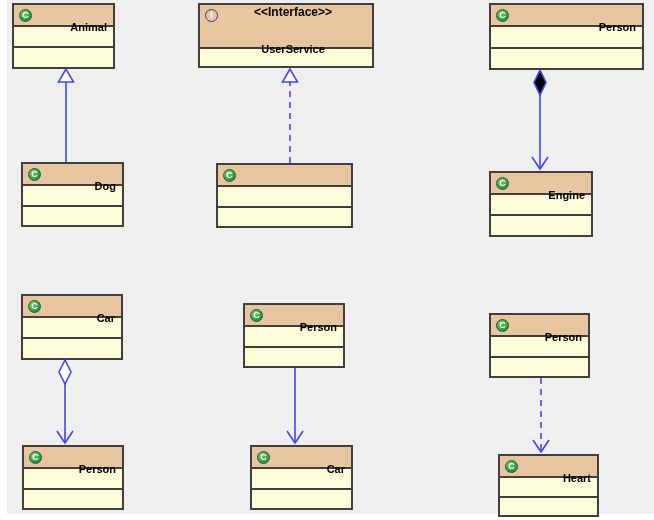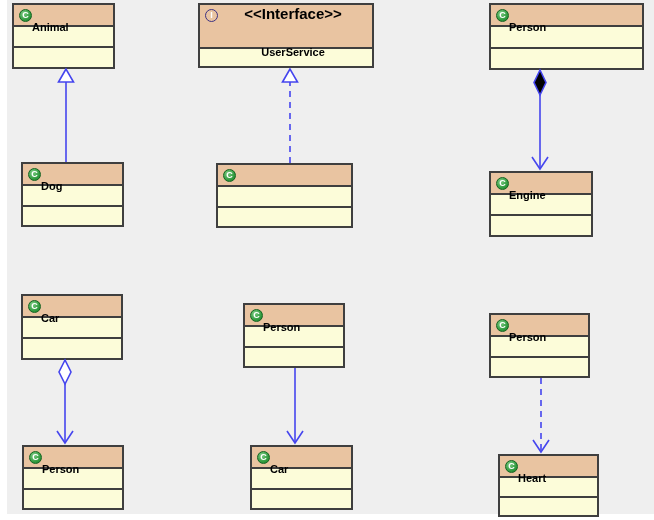--- a/index.html
+++ b/index.html
@@ -17,25 +17,25 @@
     border:2px solid #3f3f3f; background:#fcfcd9;
     display:flex; flex-direction:column;
   }
   .uml-header {
     background:#e9c4a1; border-bottom:2px solid #3f3f3f;
     display:flex; align-items:center; flex:0 0 auto; height:20px;
     position:relative;
   }
   .uml-header.tall { height:42px; flex-direction:column; justify-content:space-evenly; align-items:center; }
   .uml-name {
-    flex:1; text-align:left; font-size:11px; font-weight:bold; color:#000;
+    flex:1; text-align:right; font-size:11px; font-weight:bold; color:#000;
     padding-right:6px; white-space:nowrap; overflow:hidden;margin-top:24px;
   }
   .uml-header.tall .uml-name { flex:0 0 auto; padding:0 0 0 14px; }
-  .uml-header.tall .stereotype { font-size:15px; font-weight:bold; color:#000; padding-left:14px; }
+  .uml-header.tall .stereotype { font-size:12px; font-weight:bold; color:#000; padding-left:14px; }
   .ball-icon {
     width:13px; height:13px; border-radius:50%;
     margin-left:5px; flex:0 0 auto;
     color:#fff; font-size:9px; font-weight:bold; line-height:13px;
     text-align:center;
   }
   .ball-class {
     background:radial-gradient(circle at 35% 30%, #7ccb83, #2f9a3d 65%, #1f7a2c);
     border:1px solid #156322; box-sizing:border-box; line-height:11px;
   }

